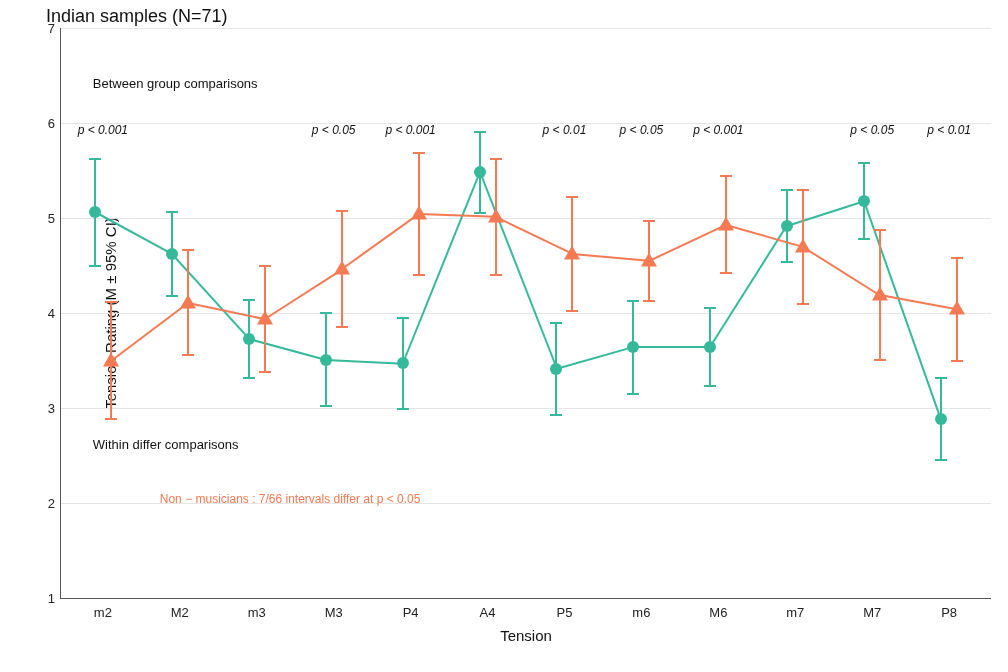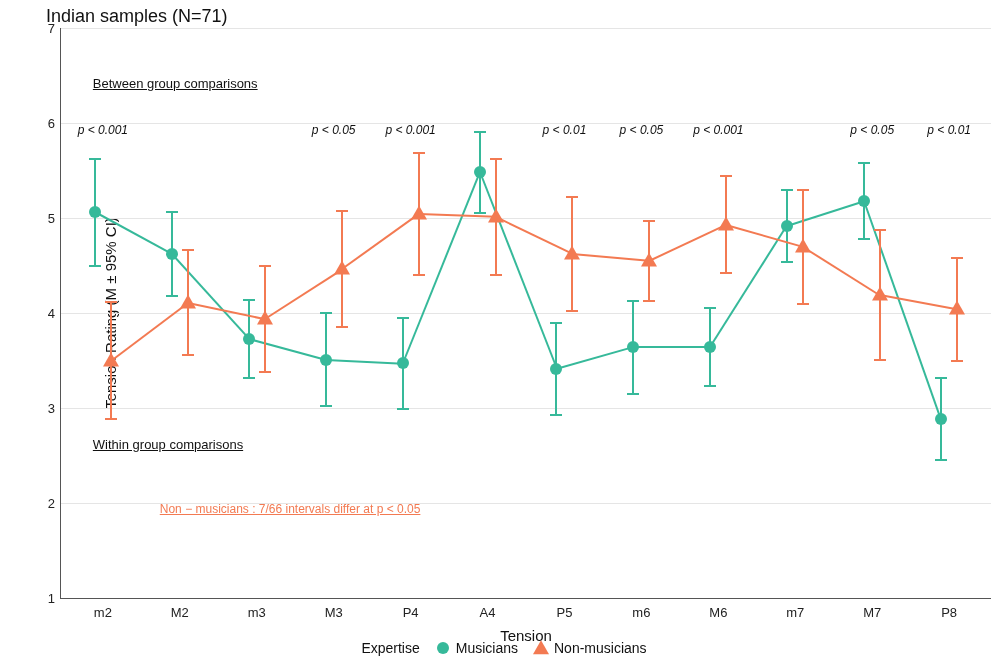--- a/index.html
+++ b/index.html
@@ -118,21 +118,20 @@
     width: 0;
     height: 0;
     border-left: 8px solid transparent;
     border-right: 8px solid transparent;
     transform: translate(-50%, -60%);
   }
   .annot {
     position: absolute;
     font-size: 13px;
     color: #111;
-    text-decoration: underline;
   }
   .pval {
     position: absolute;
     transform: translateX(-50%);
     font-size: 12px;
     font-style: italic;
     color: #111;
     white-space: nowrap;
   }
   .within-mus { color: #36b99a; font-size: 12px; }
@@ -284,40 +283,25 @@
       <div class="marker-tri" style="border-bottom: 14px solid rgb(243, 122, 82); left: 742.277px; top: 218.5px;"></div>
       <div class="errbar" style="left: 819.214px; top: 202.35px; height: 129.2px; background: rgb(243, 122, 82);"></div>
       <div class="cap" style="left: 819.214px; top: 331.55px; background: rgb(243, 122, 82);"></div>
       <div class="cap" style="left: 819.214px; top: 202.35px; background: rgb(243, 122, 82);"></div>
       <div class="marker-tri" style="border-bottom: 14px solid rgb(243, 122, 82); left: 819.214px; top: 266.95px;"></div>
       <div class="errbar" style="left: 896.15px; top: 229.9px; height: 102.6px; background: rgb(243, 122, 82);"></div>
       <div class="cap" style="left: 896.15px; top: 332.5px; background: rgb(243, 122, 82);"></div>
       <div class="cap" style="left: 896.15px; top: 229.9px; background: rgb(243, 122, 82);"></div>
       <div class="marker-tri" style="border-bottom: 14px solid rgb(243, 122, 82); left: 896.15px; top: 281.2px;"></div>
       <div class="annot" style="left: 31.85px; top: 47.5px;">Between group comparisons</div>
-      <div class="annot" style="left: 31.85px; top: 408.5px;">Within group comparisons</div>
-      <div class="annot within-non" style="left: 98.7864px; top: 474px;">Non − musicians : 7/66 intervals differ at p &lt; 0.05</div>
+      <div class="annot" style="left: 31.85px; top: 408.5px;">Within differ comparisons</div>
+      <div class="annot within-non" style="left: 98.7864px; top: 464px;">Non − musicians : 7/66 intervals differ at p &lt; 0.05</div>
       <div class="pval" style="left: 41.85px; top: 95px;">p &lt; 0.001</div>
       <div class="pval" style="left: 272.659px; top: 95px;">p &lt; 0.05</div>
       <div class="pval" style="left: 349.595px; top: 95px;">p &lt; 0.001</div>
       <div class="pval" style="left: 503.468px; top: 95px;">p &lt; 0.01</div>
       <div class="pval" style="left: 580.405px; top: 95px;">p &lt; 0.05</div>
       <div class="pval" style="left: 657.341px; top: 95px;">p &lt; 0.001</div>
       <div class="pval" style="left: 811.214px; top: 95px;">p &lt; 0.05</div>
       <div class="pval" style="left: 888.15px; top: 95px;">p &lt; 0.01</div>
     </div>
 
-  <div class="legend">
-    <span class="label">Expertise</span>
-    <span class="legend-item">
-      <span class="legend-marker">
-        <span style="position:absolute;left:50%;top:50%;width:12px;height:12px;border-radius:50%;background:#36b99a;transform:translate(-50%,-50%);"></span>
-      </span>
-      <span>Musicians</span>
-    </span>
-    <span class="legend-item">
-      <span class="legend-marker">
-        <span style="position:absolute;left:50%;top:50%;width:0;height:0;border-left:8px solid transparent;border-right:8px solid transparent;border-bottom:14px solid #f37a52;transform:translate(-50%,-55%);"></span>
-      </span>
-      <span>Non-musicians</span>
-    </span>
-  </div>
 </div>
 
 </body></html>

